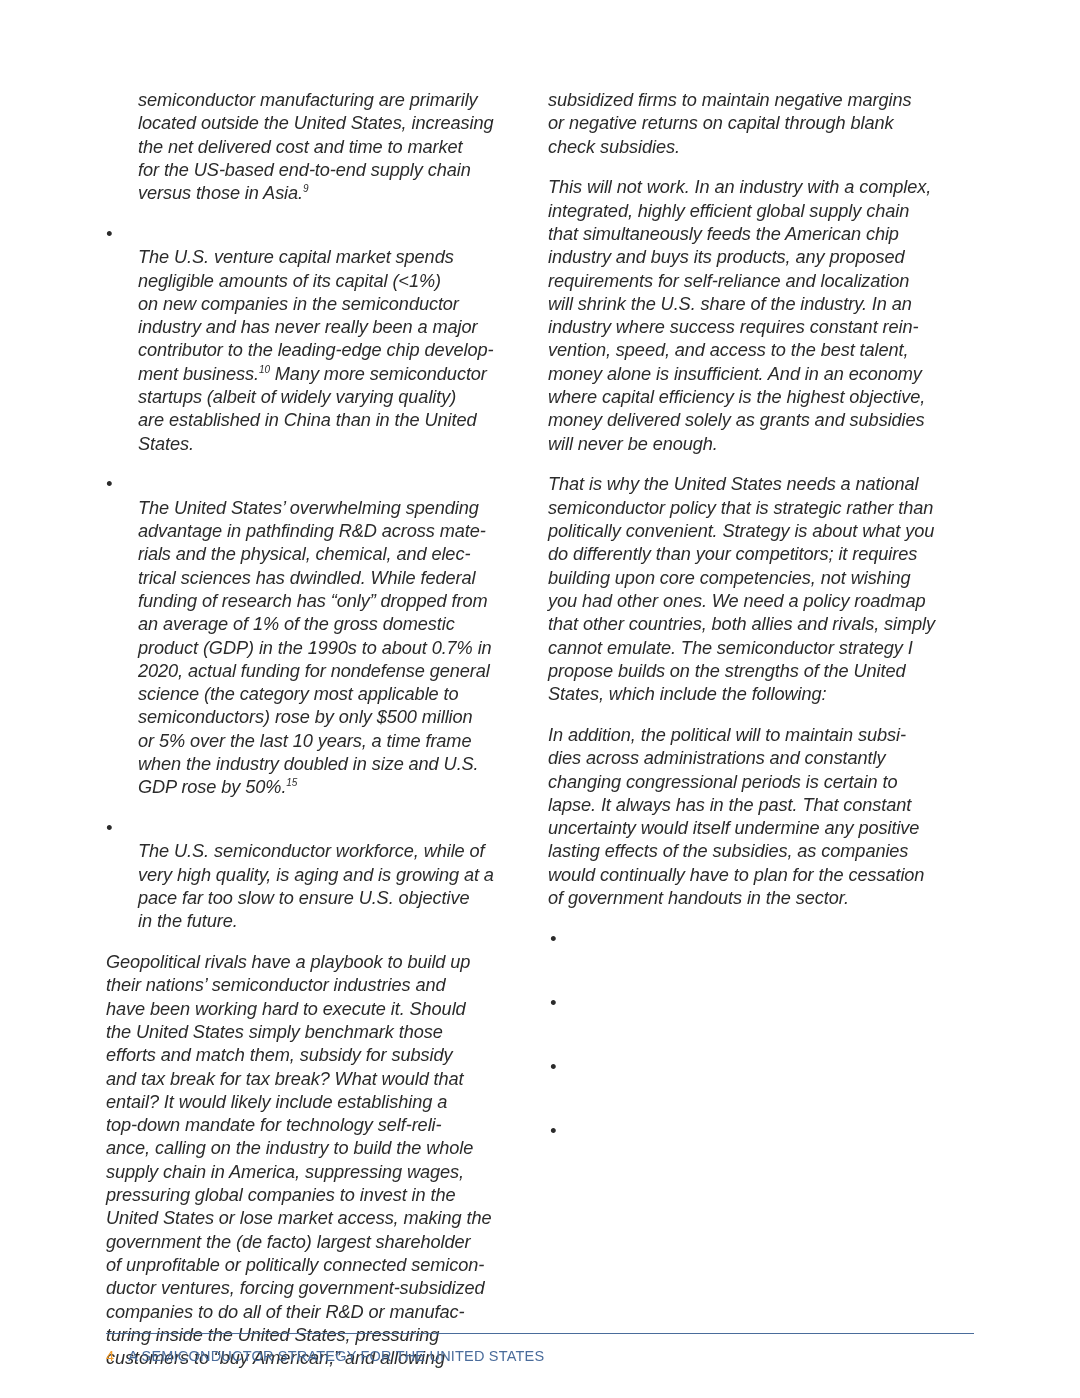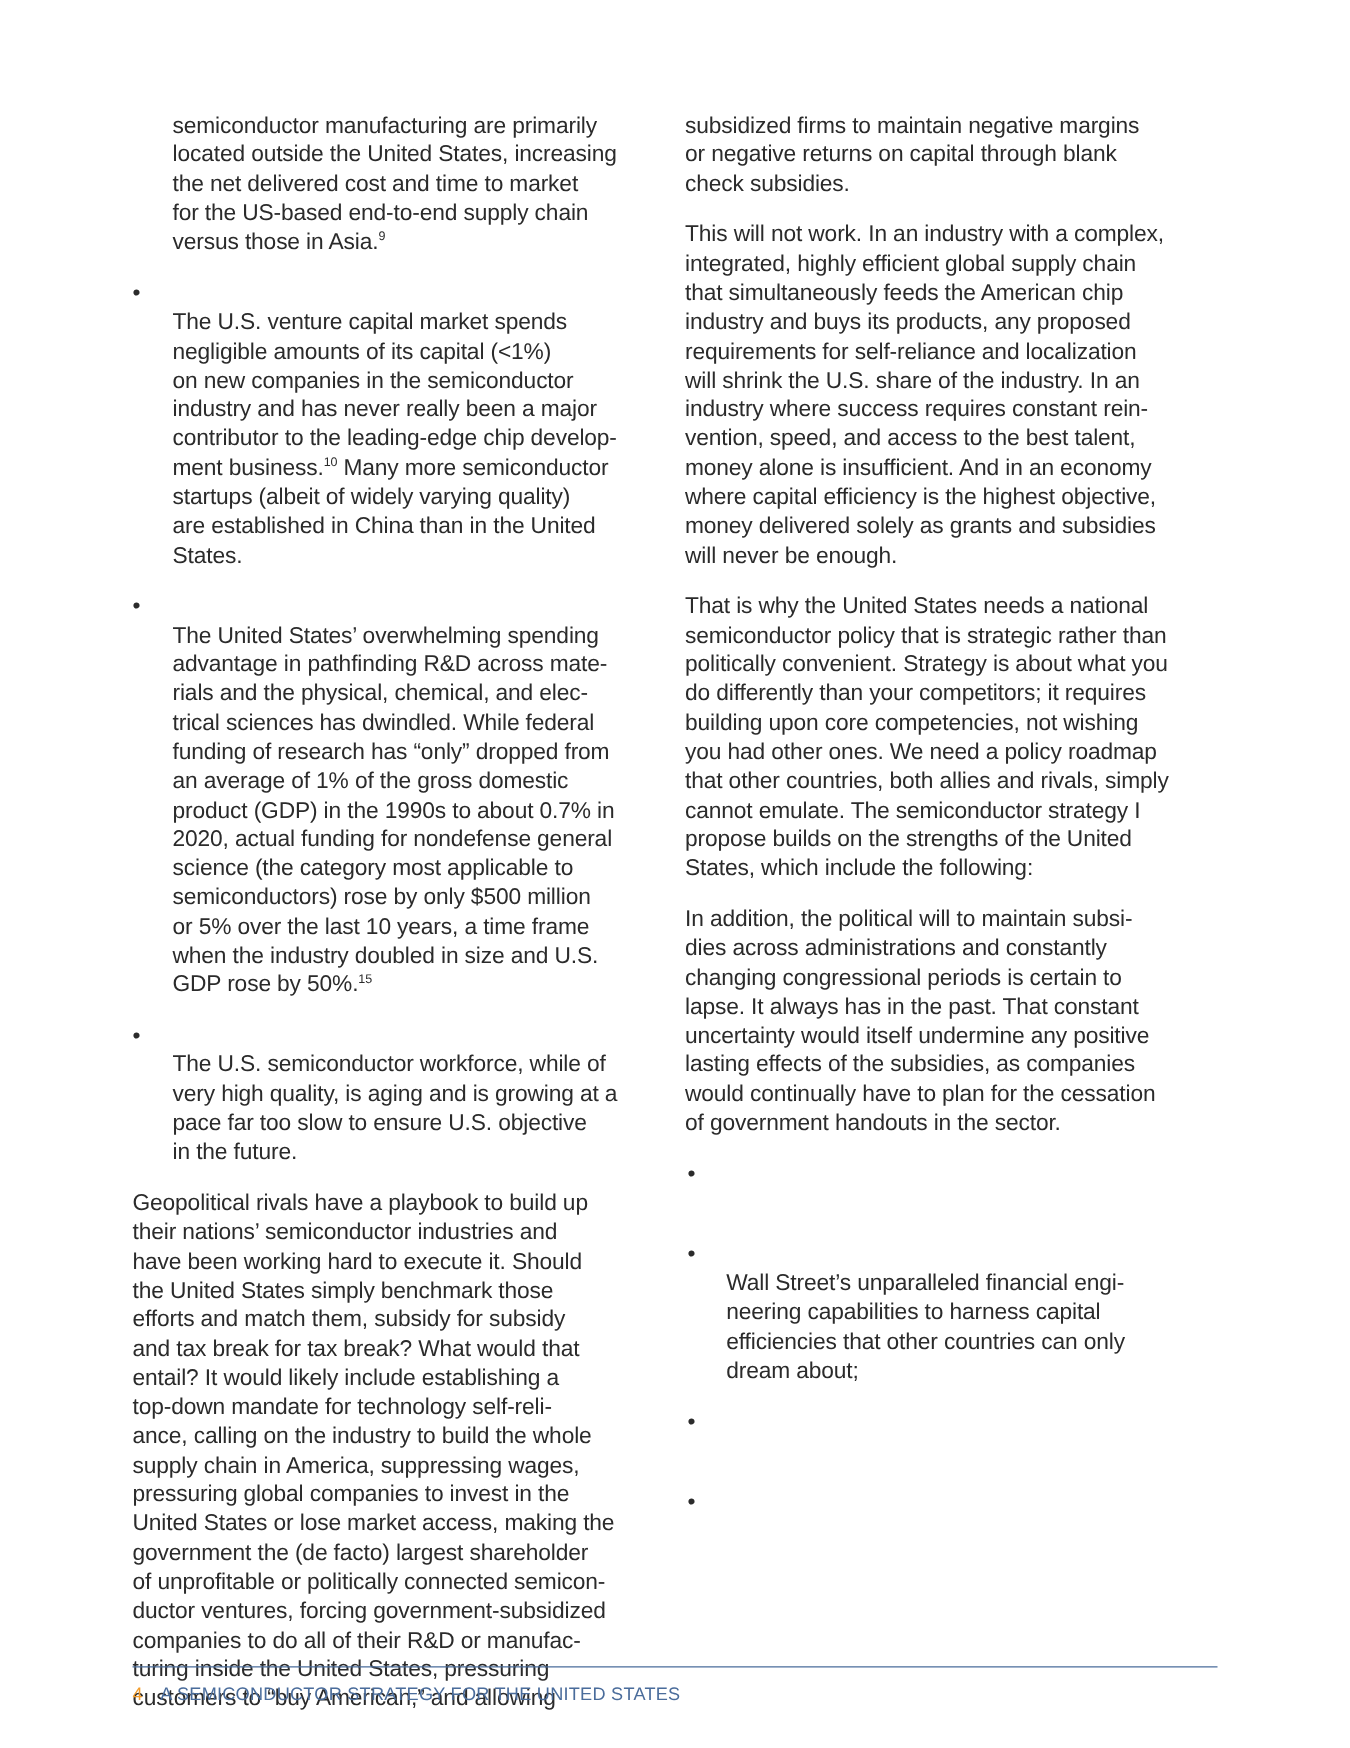--- a/index.html
+++ b/index.html
@@ -14,20 +14,21 @@
       overflow: hidden;
       font-family: "Liberation Sans", sans-serif;
       color: #2b2b2b;
     }
     .col {
       position: absolute;
       top: 89px;
       font-size: 18.2px;
       line-height: 23.3px;
       letter-spacing: -0.1px;
+      font-style: italic;
     }
     .col-left { left: 106px; width: 425px; }
     .col-right { left: 548px; width: 420px; }
 
     .para {
       margin: 0 0 17.5px 0;
       white-space: pre-line;
     }
     .bullet-list {
       list-style: none;
@@ -182,24 +183,21 @@
 uncertainty would itself undermine any positive
 lasting effects of the subsidies, as companies
 would continually have to plan for the cessation
 of government handouts in the sector.</p>
 
   <ul class="bullet-list">
     <li class="bullet-item">
       <span class="bullet-dot">•</span>
     </li>
     <li class="bullet-item">
-      <span class="bullet-dot">•</span><span>Wall Street’s unparalleled financial engi-
-neering capabilities to harness capital
-efficiencies that other countries can only
-dream about;</span>
+      <span class="bullet-dot">•</span>
     </li>
     <li class="bullet-item">
       <span class="bullet-dot">•</span>
     </li>
     <li class="bullet-item">
       <span class="bullet-dot">•</span>
     </li>
   </ul>
 </div>
 

